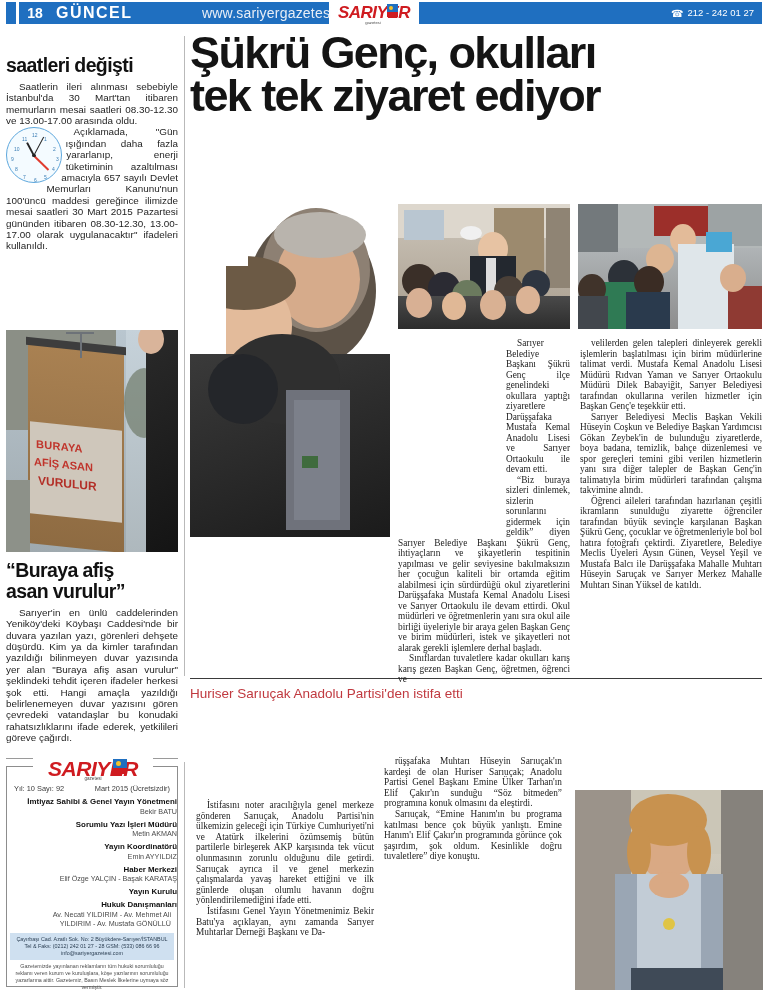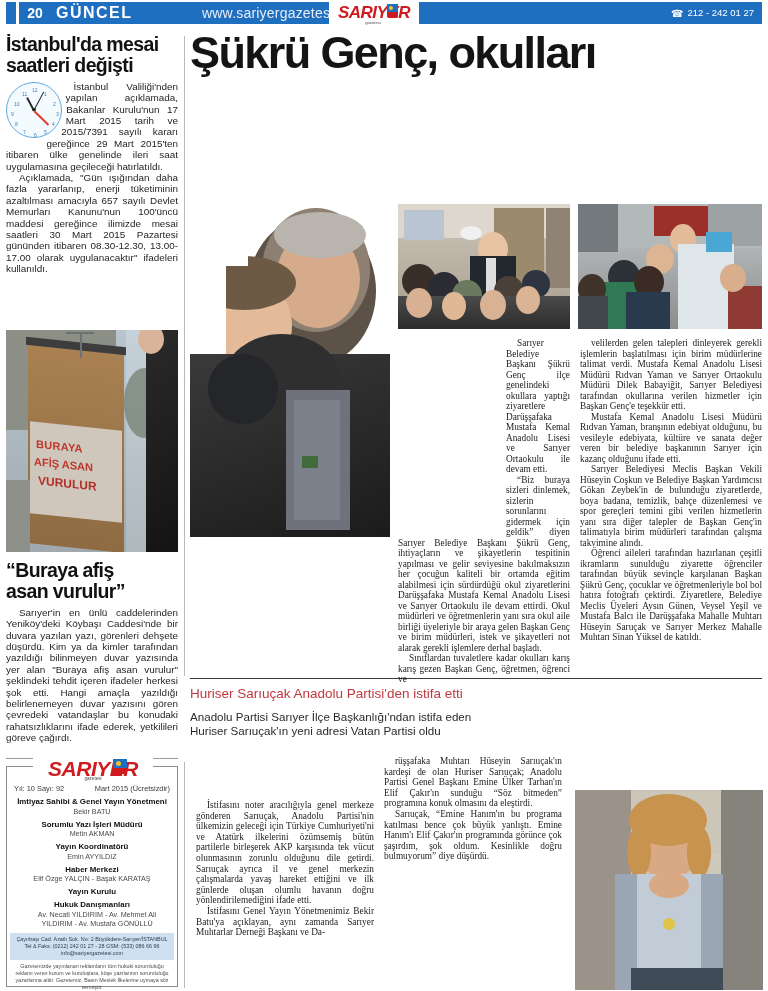--- a/index.html
+++ b/index.html
@@ -62,21 +62,21 @@
   .hand.sec{width:20px;height:2.4px;background:#e03b2e;transform:rotate(44deg);}
   .pivot{position:absolute;left:50%;top:50%;width:3.4px;height:3.4px;margin:-1.7px 0 0 -1.7px;
     border-radius:50%;background:#232323;}
   
   #graffiti-photo{position:absolute;left:6px;top:330px;width:172px;height:222px;overflow:hidden;}
   .ph{position:relative;width:100%;height:100%;overflow:hidden;background:#c9c9c9;}
   
   #colophon{position:absolute;left:6px;top:766px;width:172px;height:221px;
     border:1px solid #8d8d8d;box-sizing:border-box;background:#ffffff;}
   #colo-logo{position:absolute;left:26px;top:-12px;width:120px;height:26px;background:#fff;}
-  .colo-line{text-align:center;font-family:"Liberation Sans", sans-serif;color:#2b2b2b;}
+  .colo-line{text-align:right;font-family:"Liberation Sans", sans-serif;color:#2b2b2b;}
   .colo-row{display:flex;justify-content:space-between;padding:0 7px;font-size:7.4px;color:#3a3a3a;}
   .colo-h{font-weight:bold;font-size:7.9px;color:#111;margin-top:4px;}
   .colo-n{font-size:7.2px;color:#4a4a4a;margin-top:.5px;}
   #colo-addr{background:#cfe0f0;margin:5px 3px 3px 3px;padding:3px 2px;
     font-size:5.4px;line-height:7px;text-align:center;color:#2b3e52;}
   #colo-disc{padding:0 6px;font-size:5.3px;line-height:7.2px;text-align:center;color:#4d4d4d;}
   
   #main{position:absolute;left:190px;top:32px;width:572px;}
   #head-main{font-family:"Liberation Sans", sans-serif;font-weight:bold;color:#141414;
     font-size:45px;line-height:.95;letter-spacing:-1.6px;margin:0;}
@@ -108,21 +108,21 @@
   .blob{position:absolute;border-radius:50%;}
 </style>
 </head>
 <body>
 
 <div id="topbar">
   <div class="tb-blue" id="tb-seg-left"></div>
   <div class="tb-blue" id="tb-seg-main"></div>
   <div class="tb-blue" id="tb-seg-right"></div>
 
-  <div id="pagenum">20</div>
+  <div id="pagenum">18</div>
   <div id="section-title">GÜNCEL</div>
   <div id="site-url">www.sariyergazetesi.com</div>
 
   <div id="tb-logo">
     <div class="logo-box">
       <div class="logo-word" style="font-size:17px;top:2px;">SARIYER</div>
       <div class="logo-flagbit" style="left:56px;top:3px;width:11px;height:8px;"></div>
       <div class="logo-rbit" style="left:56px;top:11px;width:11px;height:5px;"></div>
       <div class="blob" style="left:58px;top:5px;width:4px;height:4px;background:#f3c22b;"></div>
       <div class="logo-sub" style="font-size:4.2px;top:19px;left:12px;width:60px;">gazetesi</div>
@@ -134,46 +134,46 @@
   </div>
 </div>
 
 <div class="vrule" style="left:184px;top:36px;height:640px;"></div>
 <div class="vrule" style="left:184px;top:762px;height:226px;"></div>
 <div class="hrule" style="left:190px;top:678px;width:572px;"></div>
 <div class="hrule" style="left:6px;top:758px;width:172px;height:1px;background:#9a9a9a;"></div>
 
 <div id="leftcol">
   <h2 class="story-head" id="lead1-head">
-    <span>İstanbul'da mesai</span><br>
+    <br>
     <span>saatleri değişti</span>
   </h2>
 
   <div class="body-txt left-body">
+    <p>Saatlerin ileri alınması sebebiyle İstanbul'da 30 Mart'tan itibaren memurların mesai saatleri 08.30-12.30 ve 13.00-17.00 arasında oldu.</p>
     <div id="clock-float">
       <div class="clockface">
         <span class="tickn" style="left:25px;top:2px;">12</span>
         <span class="tickn" style="left:37px;top:6px;">1</span>
         <span class="tickn" style="left:46px;top:16px;">2</span>
         <span class="tickn" style="left:49px;top:26px;">3</span>
         <span class="tickn" style="left:45px;top:36px;">4</span>
         <span class="tickn" style="left:37px;top:44px;">5</span>
         <span class="tickn" style="left:27px;top:47px;">6</span>
         <span class="tickn" style="left:16px;top:44px;">7</span>
         <span class="tickn" style="left:8px;top:36px;">8</span>
         <span class="tickn" style="left:4px;top:26px;">9</span>
         <span class="tickn" style="left:7px;top:16px;">10</span>
         <span class="tickn" style="left:15px;top:6px;">11</span>
         <span class="hand hr"></span>
         <span class="hand mn"></span>
         <span class="hand sec"></span>
         <span class="pivot"></span>
       </div>
     </div>
-    <p>İstanbul Valiliği'nden yapılan açıklamada, Bakanlar Kurulu'nun 17 Mart 2015 tarih ve 2015/7391 sayılı kararı gereğince 29 Mart 2015'ten itibaren ülke genelinde ileri saat uygulamasına geçileceği hatırlatıldı.</p>
     <p>Açıklamada, "Gün ışığından daha fazla yararlanıp, enerji tüketiminin azaltılması amacıyla 657 sayılı Devlet Memurları Kanunu'nun 100'üncü maddesi gereğince ilimizde mesai saatleri 30 Mart 2015 Pazartesi gününden itibaren 08.30-12.30, 13.00-17.00 olarak uygulanacaktır" ifadeleri kullanıldı.</p>
   </div>
 </div>
 
 <div id="graffiti-photo">
   <div class="ph" style="background:linear-gradient(#b9c6cf,#9fa9ae);">
     <div class="blob" style="left:-30px;top:-20px;width:140px;height:120px;border-radius:0;background:#8b8f86;"></div>
     <div style="position:absolute;left:22px;top:18px;width:96px;height:200px;background:linear-gradient(#a98152,#8e6b42);transform:skewY(6deg);"></div>
     <div style="position:absolute;left:24px;top:96px;width:92px;height:92px;background:#cfc7bb;transform:skewY(6deg);"></div>
     <div style="position:absolute;left:20px;top:12px;width:100px;height:8px;background:#3d3d3d;transform:skewY(6deg);"></div>
@@ -235,20 +235,21 @@
     <div>info@sariyergazetesi.com</div>
   </div>
 
   <div id="colo-disc">Gazetemizde yayınlanan reklamların tüm hukuki sorumluluğu reklamı veren kurum ve kuruluşlara, köşe yazılarının sorumluluğu yazarlarına aittir. Gazetemiz, Basın Meslek İlkelerine uymaya söz vermiştir.</div>
 
 </div>
 
 <div id="main">
   <h1 id="head-main">
     <span class="l1">Şükrü Genç, okulları</span>
+    <span class="l2">tek tek ziyaret ediyor</span>
   </h1>
 </div>
 
 <div id="photorow">
   <div id="ph-hug">
     <div class="ph" style="background:#ffffff;">
       <div class="blob" style="left:58px;top:12px;width:128px;height:150px;background:#5c5247;"></div>
       <div class="blob" style="left:72px;top:4px;width:108px;height:124px;background:#8d8073;"></div>
       <div class="blob" style="left:86px;top:26px;width:84px;height:98px;background:#d6ab8b;"></div>
       <div class="blob" style="left:84px;top:8px;width:92px;height:46px;background:#b9b4ad;"></div>
@@ -312,41 +313,36 @@
 
 <div class="mcol" id="mc1" style="left:398px;top:338px;width:172px;">
   <div class="wrapimg"></div>
   <p>Sarıyer Belediye Başkanı Şükrü Genç ilçe genelindeki okullara yaptığı ziyaretlere Darüşşafaka Mustafa Kemal Anadolu Lisesi ve Sarıyer Ortaokulu ile devam etti.</p>
   <p>“Biz buraya sizleri dinlemek, sizlerin sorunlarını gidermek için geldik” diyen Sarıyer Belediye Başkanı Şükrü Genç, ihtiyaçların ve şikayetlerin tespitinin yapılması ve gelir seviyesine bakılmaksızın her çocuğun kaliteli bir ortamda eğitim alabilmesi için sürdürdüğü okul ziyaretlerini Darüşşafaka Mustafa Kemal Anadolu Lisesi ve Sarıyer Ortaokulu ile devam ettirdi. Okul müdürleri ve öğretmenlerin yanı sıra okul aile birliği üyeleriyle bir araya gelen Başkan Genç ve birim müdürleri, istek ve şikayetleri not alarak gerekli işlemlere derhal başladı.</p>
   <p>Sınıflardan tuvaletlere kadar okulları karış karış gezen Başkan Genç, öğretmen, öğrenci ve</p>
 </div>
 
 <div class="mcol" id="mc2" style="left:580px;top:338px;width:182px;">
   <p>velilerden gelen talepleri dinleyerek gerekli işlemlerin başlatılması için birim müdürlerine talimat verdi. Mustafa Kemal Anadolu Lisesi Müdürü Rıdvan Yaman ve Sarıyer Ortaokulu Müdürü Dilek Babayiğit, Sarıyer Belediyesi tarafından okullarına verilen hizmetler için Başkan Genç'e teşekkür etti.</p>
-  <p>Mustafa Kemal Anadolu Lisesi Müdürü Rıdvan Yaman, branşının edebiyat olduğunu, bu vesileyle edebiyata, kültüre ve sanata değer veren bir belediye başkanının Sarıyer için kazanç olduğunu ifade etti.</p>
   <p>Sarıyer Belediyesi Meclis Başkan Vekili Hüseyin Coşkun ve Belediye Başkan Yardımcısı Gökan Zeybek'in de bulunduğu ziyaretlerde, boya badana, temizlik, bahçe düzenlemesi ve spor gereçleri temini gibi verilen hizmetlerin yanı sıra diğer talepler de Başkan Genç'in talimatıyla birim müdürleri tarafından çalışma takvimine alındı.</p>
   <p>Öğrenci aileleri tarafından hazırlanan çeşitli ikramların sunulduğu ziyarette öğrenciler tarafından büyük sevinçle karşılanan Başkan Şükrü Genç, çocuklar ve öğretmenleriyle bol bol hatıra fotoğrafı çektirdi. Ziyaretlere, Belediye Meclis Üyeleri Aysın Günen, Veysel Yeşil ve Mustafa Balcı ile Darüşşafaka Mahalle Muhtarı Hüseyin Saruçak ve Sarıyer Merkez Mahalle Muhtarı Sinan Yüksel de katıldı.</p>
 </div>
 
 <div id="story2">
   <p id="kicker2">Huriser Sarıuçak Anadolu Partisi'den istifa etti</p>
-  <p id="spot2">
-    <span>Anadolu Partisi Sarıyer İlçe Başkanlığı'ndan istifa eden</span><br>
-    <span>Huriser Sarıuçak'ın yeni adresi Vatan Partisi oldu</span>
-  </p>
 </div>
 
 <div class="s2col" style="left:196px;top:800px;width:178px;">
   <p>İstifasını noter aracılığıyla genel merkeze gönderen Sarıuçak, Anadolu Partisi'nin ülkemizin geleceği için Türkiye Cumhuriyeti'ni ve Atatürk ilkelerini özümsemiş bütün partilerle birleşerek AKP karşısında tek vücut olunmasının zorunlu olduğunu dile getirdi. Sarıuçak ayrıca il ve genel merkezin çalışmalarda yavaş hareket ettiğini ve ilk günlerde oluşan olumlu havanın doğru yönlendirilemediğini ifade etti.</p>
   <p>İstifasını Genel Yayın Yönetmenimiz Bekir Batu'ya açıklayan, aynı zamanda Sarıyer Muhtarlar Derneği Başkanı ve Da-</p>
 </div>
 
 <div class="s2col" style="left:384px;top:756px;width:178px;">
   <p>rüşşafaka Muhtarı Hüseyin Sarıuçak'ın kardeşi de olan Huriser Sarıuçak; Anadolu Partisi Genel Başkanı Emine Ülker Tarhan'ın Elif Çakır'ın sunduğu “Söz bitmeden” programına konuk olmasını da eleştirdi.</p>
-  <p>Sarıuçak, “Emine Hanım'ın bu programa katılması bence çok büyük yanlıştı. Emine Hanım'ı Elif Çakır'ın programında görünce çok şaşırdım, şok oldum. Kesinlikle doğru bulmuyorum” diye düşürdü.</p>
+  <p>Sarıuçak, “Emine Hanım'ın bu programa katılması bence çok büyük yanlıştı. Emine Hanım'ı Elif Çakır'ın programında görünce çok şaşırdım, şok oldum. Kesinlikle doğru tuvaletlere” diye konuştu.</p>
 </div>
 
 <div id="ph-woman">
   <div class="ph" style="background:linear-gradient(#d8d3c6,#bdb6a6);">
     <div style="position:absolute;left:0;top:0;width:188px;height:64px;background:#cbc6b7;"></div>
     <div style="position:absolute;left:0;top:0;width:56px;height:200px;background:#9b938a;"></div>
     <div style="position:absolute;left:146px;top:0;width:42px;height:200px;background:#86827c;"></div>
     <div class="blob" style="left:60px;top:14px;width:66px;height:76px;background:#d9a984;"></div>
     <div class="blob" style="left:54px;top:4px;width:78px;height:52px;background:#c8924f;"></div>
     <div class="blob" style="left:52px;top:36px;width:24px;height:52px;background:#c8924f;"></div>

